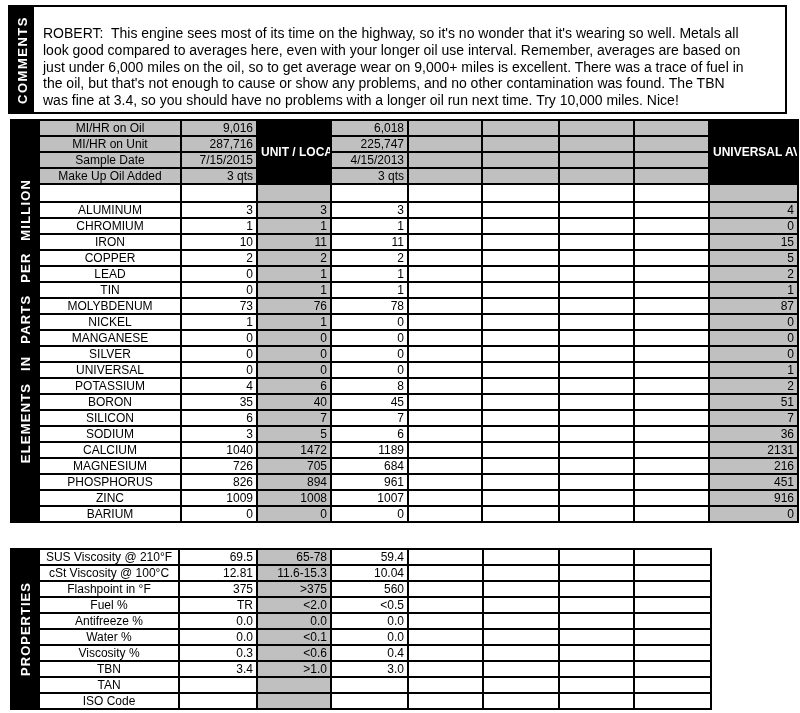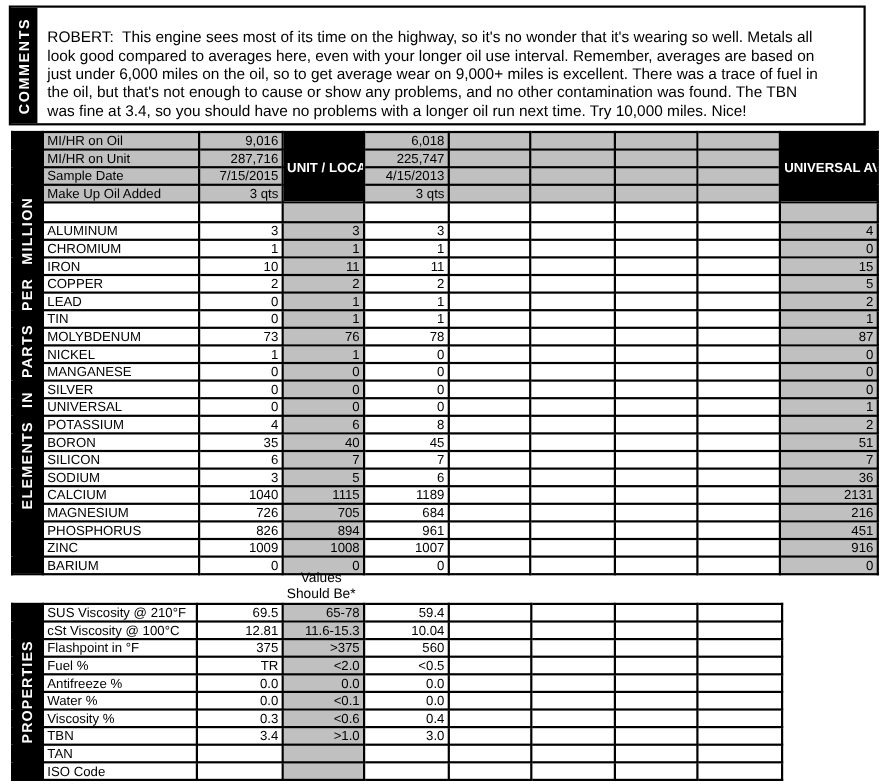--- a/index.html
+++ b/index.html
@@ -22,21 +22,21 @@
   
   table.grid{position:absolute;border-collapse:collapse;table-layout:fixed;}
   table.grid td{border:2px solid #000;font-size:12px;padding:0 3px;
                 overflow:hidden;white-space:nowrap;height:14px;}
   #elements-table{left:10px;top:119px;width:787px;}
   #properties-table{left:10px;top:548px;width:700px;}
   tr.blank-row td{height:16px;}
 
   td.strip{background:#000;padding:0;position:relative;}
   td.gray{background:#c0c0c0;}
-  td.lbl{text-align:left;}
+  td.lbl{text-align:center;}
   td.num{text-align:right;}
   td.blackhead{background:#000;color:#fff;font-weight:bold;text-align:center;
                font-size:11px;line-height:1.35;white-space:pre-line;padding:0 1px;}
 
   
   .values-note{position:absolute;left:217px;top:518px;width:150px;text-align:center;
                font-size:12.5px;line-height:14.5px;white-space:pre-line;}
 </style>
 </head>
 <body>
@@ -281,21 +281,21 @@
           <td class="num">6</td>
           <td></td>
           <td></td>
           <td></td>
           <td></td>
           <td class="num gray">36</td>
         </tr>
       <tr>
           <td class="lbl">CALCIUM</td>
           <td class="num">1040</td>
-          <td class="num gray">1115</td>
+          <td class="num gray">1472</td>
           <td class="num">1189</td>
           <td></td>
           <td></td>
           <td></td>
           <td></td>
           <td class="num gray">2131</td>
         </tr>
       <tr>
           <td class="lbl">MAGNESIUM</td>
           <td class="num">726</td>
@@ -336,22 +336,20 @@
           <td class="num">0</td>
           <td></td>
           <td></td>
           <td></td>
           <td></td>
           <td class="num gray">0</td>
         </tr>
     </tbody>
   </table>
 
-  <div class="values-note">Values
-Should Be*</div>
 
   <table class="grid" id="properties-table">
     <colgroup>
       <col style="width:28px">
         <col style="width:140px">
         <col style="width:78px">
         <col style="width:74px">
       <col style="width:77px">
         <col style="width:75px">
         <col style="width:76px">

